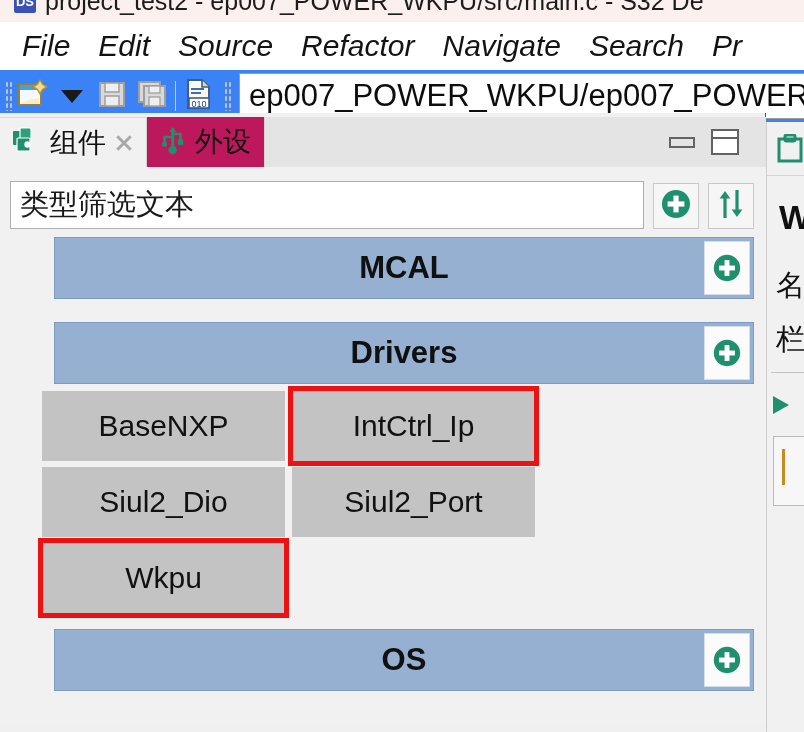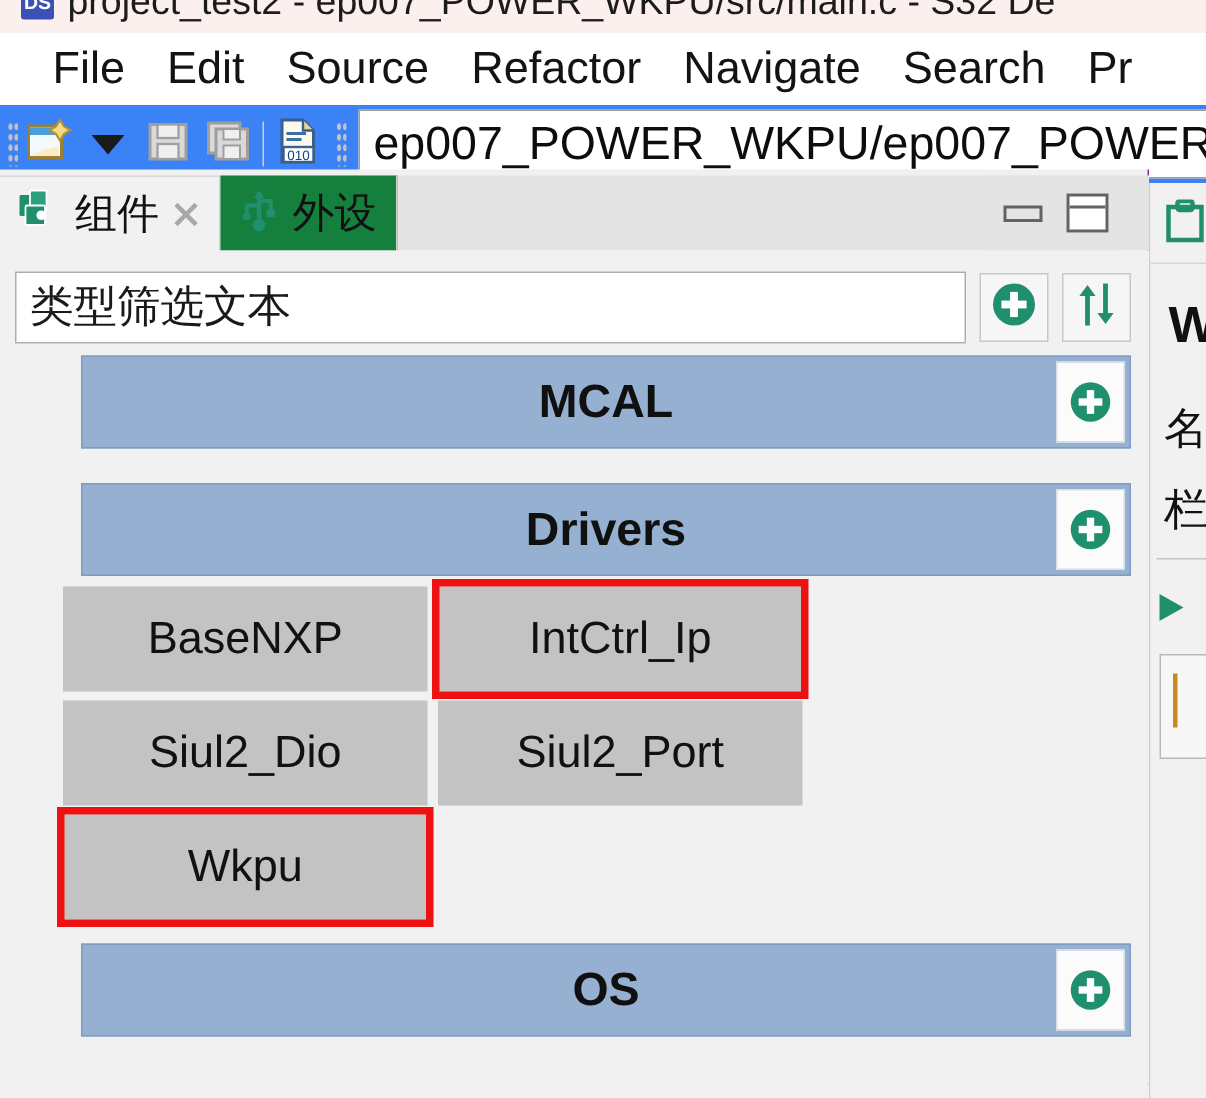--- a/index.html
+++ b/index.html
@@ -28,23 +28,24 @@
     display: flex; align-items: center; justify-content: center;
     color: #ffffff; font-size: 13px; font-weight: bold;
     font-family: "Liberation Sans", sans-serif;
   }
 
   
   .menubar {
     position: absolute; left: 0; top: 22px; width: 804px; height: 48px;
     background: #ffffff;
     display: flex; align-items: center;
-    padding-left: 21px;
+    padding-left: 8px;
     overflow: hidden;
     white-space: nowrap;
+    font-style: italic;
   }
   .menu-item {
     font-size: 30px; color: #131313;
     padding: 0 14px;
     font-family: "Liberation Sans", sans-serif;
     line-height: 1;
   }
 
   
   .toolbar {
@@ -87,21 +88,21 @@
     border-right: 1px solid #a21caf;
   }
   .tabrow {
     position: absolute; left: 0; top: 4px; width: 766px; height: 50px;
     display: flex; align-items: stretch;
     background: #e4e4e4;
   }
   .tab {
     display: flex; align-items: center; gap: 8px;
     padding: 0 13px 0 12px;
-    background: #15803d;
+    background: #be185d;
     border-right: 1px solid #d2d2d2;
   }
   .tab.active {
     background: #f1f1f1;
     border-top: 1px solid #d8d8d8;
   }
   .tab-label {
     font-size: 28px; color: #111111; line-height: 1;
     font-family: "DejaVu Sans", sans-serif;
   }
@@ -129,21 +130,21 @@
     border-bottom: 2px solid #636363;
   }
 
   
   .panel-body {
     position: absolute; left: 0; top: 54px; width: 766px; height: 556px;
     background: #f1f1f1;
   }
   .filter-row {
     position: absolute; left: 10px; top: 14px; width: 744px; height: 48px;
-    display: flex; align-items: center; gap: 9px;
+    display: flex; align-items: flex-end; gap: 9px;
   }
   .filter-input {
     flex: 1 1 auto; height: 48px; background: #ffffff;
     border: 1px solid #aeaeae;
     display: flex; align-items: center; padding-left: 9px;
     font-size: 29px; color: #1a1a1a;
     font-family: "DejaVu Sans", sans-serif;
   }
   .icon-btn {
     width: 46px; height: 46px; flex: none;

